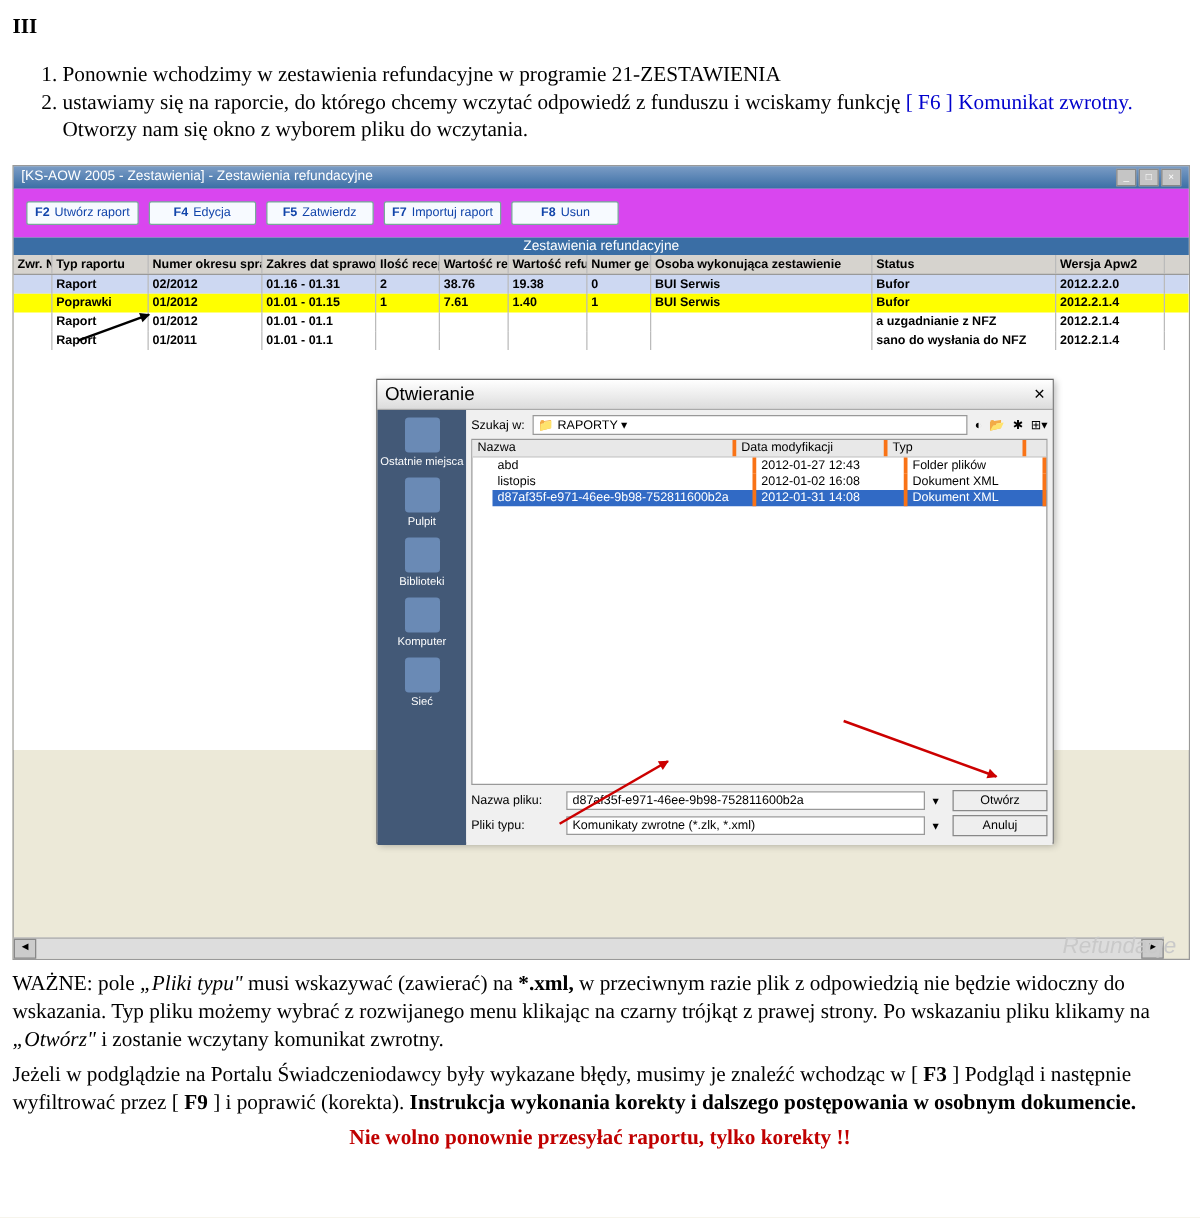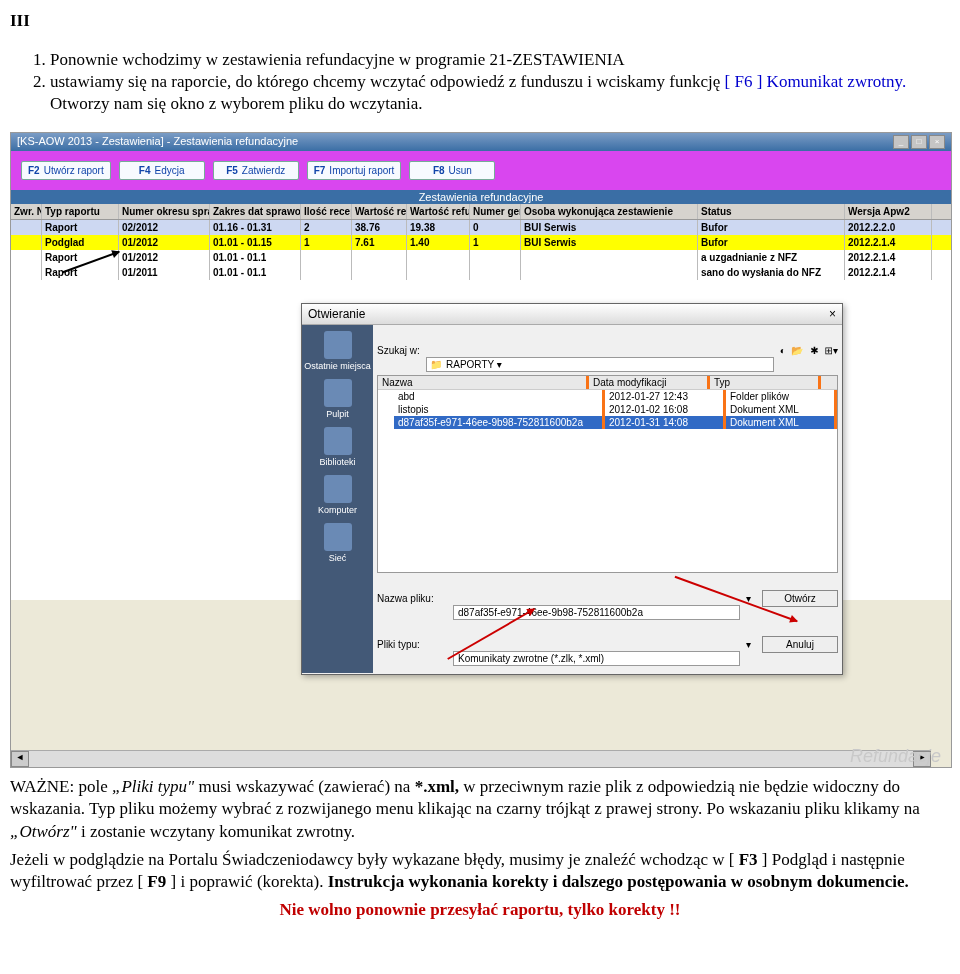--- a/index.html
+++ b/index.html
@@ -16,28 +16,28 @@
   .panel-title { background:#3a6ea5; color:#fff; text-align:center; font-size:11px; padding:1px; }
   .grid-header { display:flex; background:#d6d3ce; font-size:10px; font-weight:bold; border-bottom:1px solid #999; }
   .grid-header div, .grid-row div { border-right:1px solid #bbb; padding:2px 3px; overflow:hidden; white-space:nowrap; }
   .grid-row { display:flex; font-size:10px; }
   .grid-row.sel { background:#cdd8f2; }
   .grid-row.yellow { background:#ffff00; }
   .col-zwr{width:24px}.col-typ{width:70px}.col-num{width:84px}.col-zak{width:84px}.col-il{width:44px}.col-war{width:48px}.col-war2{width:56px}.col-gen{width:44px}.col-oso{width:170px}.col-stat{width:140px}.col-wer{width:80px}
   .bottom-btns{position:absolute;bottom:18px;left:0;right:0;display:flex;gap:8px;padding:10px;background:#fff;border-top:1px solid #ccc;}
   .watermark{position:absolute;bottom:0;right:10px;color:#c9c9c9;font-size:18px;font-style:italic;}
   .dialog { position:absolute; top:170px; left:290px; width:540px; height:370px; background:#f0f0f0; border:1px solid #666; box-shadow:2px 2px 6px rgba(0,0,0,0.3); }
-  .dialog-title { background:linear-gradient(#fff,#dcdcdc); color:#000; font-size:12px; padding:3px 6px; display:flex; justify-content:space-between; border-bottom:1px solid #aaa; }
+  .dialog-title { background:linear-gradient(#fff,#dcdcdc); color:#000; font-size:15px; padding:3px 6px; display:flex; justify-content:space-between; border-bottom:1px solid #aaa; }
   .dialog-body { display:flex; height:calc(100% - 22px); }
   .dialog-sidebar { width:78px; background:#435977; padding:6px 0; display:flex; flex-direction:column; gap:8px; align-items:center; }
   .side-item { color:#fff; font-size:9px; text-align:center; }
   .side-icon { width:28px; height:28px; background:#6a8ab5; border-radius:3px; margin:0 auto 2px; }
   .dialog-main { flex:1; display:flex; flex-direction:column; padding:4px; background:#f0f0f0; }
   .dialog-top { font-size:10px; margin-bottom:3px; display:flex; align-items:center; gap:6px; }
-  .dd { border:1px solid #999; background:#fff; padding:1px 4px; flex:1;margin-top:28px; }
+  .dd { border:1px solid #999; background:#fff; padding:1px 4px; flex:1; }
   .file-list { flex:1; background:#fff; border:1px solid #999; font-size:10px; }
   .file-head { display:flex; background:#e8e8e8; border-bottom:1px solid #ccc; }
   .file-head div, .file-row div { padding:1px 4px; border-right:3px solid #f97316; }
   .file-row{display:flex;margin-left:16px;}
   .file-row.sel{background:#316ac5;color:#fff;}
   .fc-name{width:200px}.fc-date{width:110px}.fc-type{width:100px}
   .dialog-bottom { margin-top:4px; font-size:10px; }
   .dialog-bottom .row { display:flex; align-items:center; gap:6px; margin-bottom:3px; }
   .dialog-bottom .row .dd{flex:1;}
   .dlg-btn { border:1px solid #888; background:#eee; padding:2px 10px; font-size:10px; width:54px; text-align:center; }
@@ -61,21 +61,21 @@
     <li>
       <span>ustawiamy się na raporcie, do którego chcemy wczytać odpowiedź z funduszu i wciskamy funkcję</span>
       <span class="blue-text">[ F6 ] Komunikat zwrotny.</span>
       <span>Otworzy nam się okno z wyborem pliku do wczytania.</span>
     </li>
   </ol>
 </div>
 
 <div class="screenshot">
   <div class="app-title">
-    <span>[KS-AOW 2013 - Zestawienia] - Zestawienia refundacyjne</span>
+    <span>[KS-AOW 2005 - Zestawienia] - Zestawienia refundacyjne</span>
     <div class="win-ctl">
       <span>_</span>
       <span>□</span>
       <span>×</span>
     </div>
   </div>
 
   <div class="fbuttons" id="top-fbuttons">
       <div class="fbtn"><span class="key">F2</span>Utwórz raport</div>
       <div class="fbtn"><span class="key">F4</span>Edycja</div>
@@ -108,21 +108,21 @@
         <div class="col-il"><b>2</b></div>
         <div class="col-war"><b>38.76</b></div>
         <div class="col-war2"><b>19.38</b></div>
         <div class="col-gen"><b>0</b></div>
         <div class="col-oso"><b>BUI Serwis</b></div>
         <div class="col-stat"><b>Bufor</b></div>
         <div class="col-wer"><b>2012.2.2.0</b></div>
       </div>
       <div class="grid-row yellow">
         <div class="col-zwr"></div>
-        <div class="col-typ"><b>Podglad</b></div>
+        <div class="col-typ"><b>Poprawki</b></div>
         <div class="col-num"><b>01/2012</b></div>
         <div class="col-zak"><b>01.01 - 01.15</b></div>
         <div class="col-il"><b>1</b></div>
         <div class="col-war"><b>7.61</b></div>
         <div class="col-war2"><b>1.40</b></div>
         <div class="col-gen"><b>1</b></div>
         <div class="col-oso"><b>BUI Serwis</b></div>
         <div class="col-stat"><b>Bufor</b></div>
         <div class="col-wer"><b>2012.2.1.4</b></div>
       </div>

